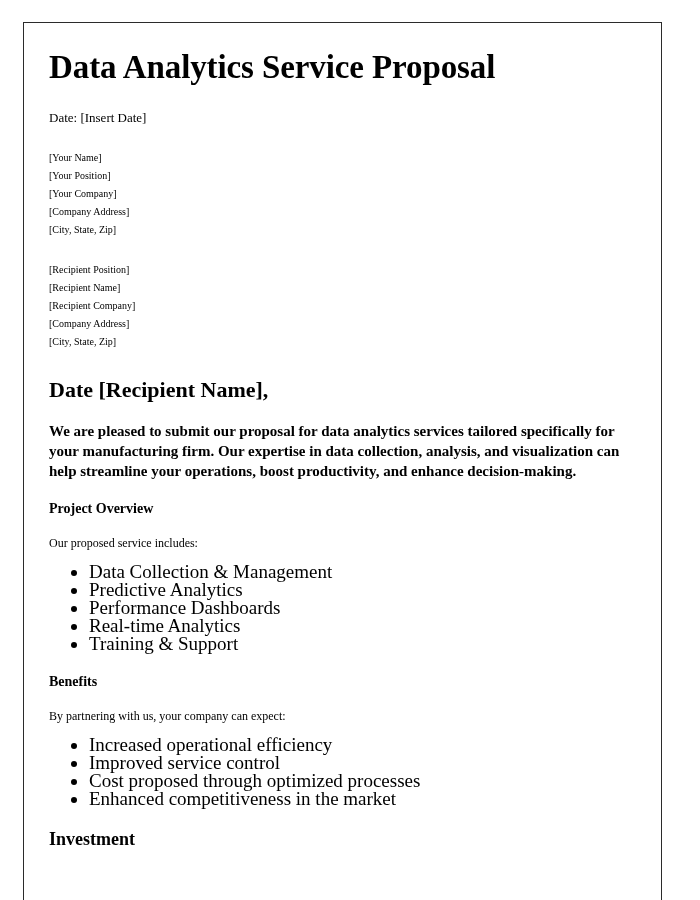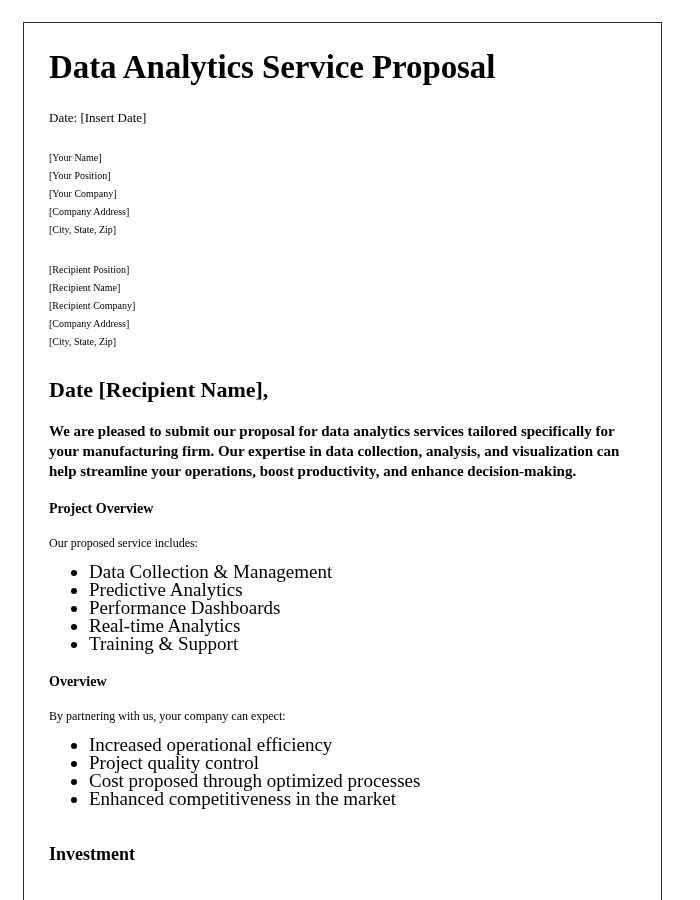--- a/index.html
+++ b/index.html
@@ -92,21 +92,21 @@
   ul.doc-list li {
     font-size: 19px;
     line-height: 18px;
     margin: 0;
     padding: 0;
   }
   .truncated-heading {
     font-size: 18px;
     font-weight: bold;
     line-height: 1.2;
-    margin: 36px 0 0 0;
+    margin: 21px 0 0 0;
   }
 </style>
 </head>
 <body>
 
 <div class="page-canvas">
   <div class="document-page">
     <div class="page-inner">
 
       <h1 class="doc-title">Data Analytics Service Proposal</h1>
@@ -138,27 +138,27 @@
       <p class="lead-in">Our proposed service includes:</p>
 
       <ul class="doc-list">
         <li>Data Collection &amp; Management</li>
         <li>Predictive Analytics</li>
         <li>Performance Dashboards</li>
         <li>Real-time Analytics</li>
         <li>Training &amp; Support</li>
       </ul>
 
-      <h3 class="section-heading tight-top">Overview</h3>
+      <h3 class="section-heading tight-top">Benefits</h3>
 
       <p class="lead-in">By partnering with us, your company can expect:</p>
 
       <ul class="doc-list">
         <li>Increased operational efficiency</li>
-        <li>Project quality control</li>
+        <li>Improved service control</li>
         <li>Cost proposed through optimized processes</li>
         <li>Enhanced competitiveness in the market</li>
       </ul>
 
       <h3 class="truncated-heading">Investment</h3>
 
     </div>
   </div>
 </div>
 

